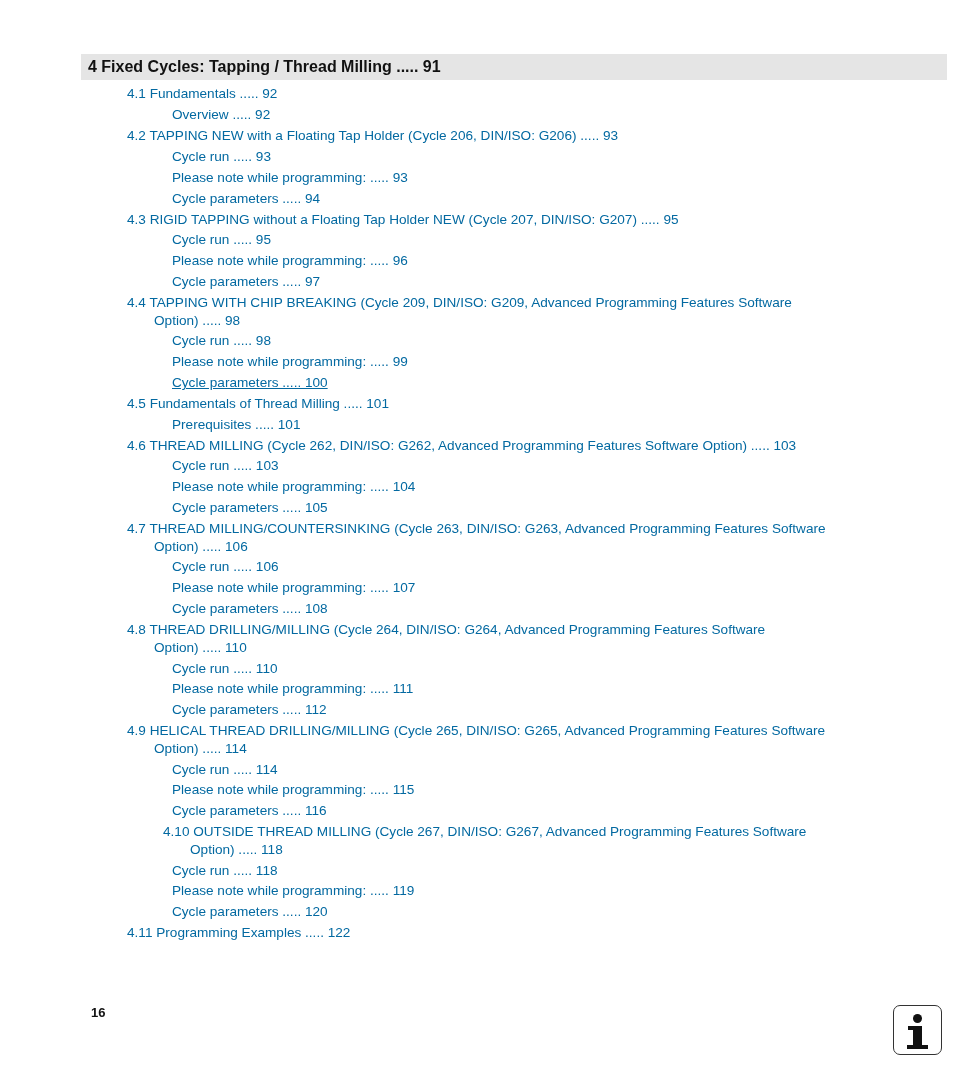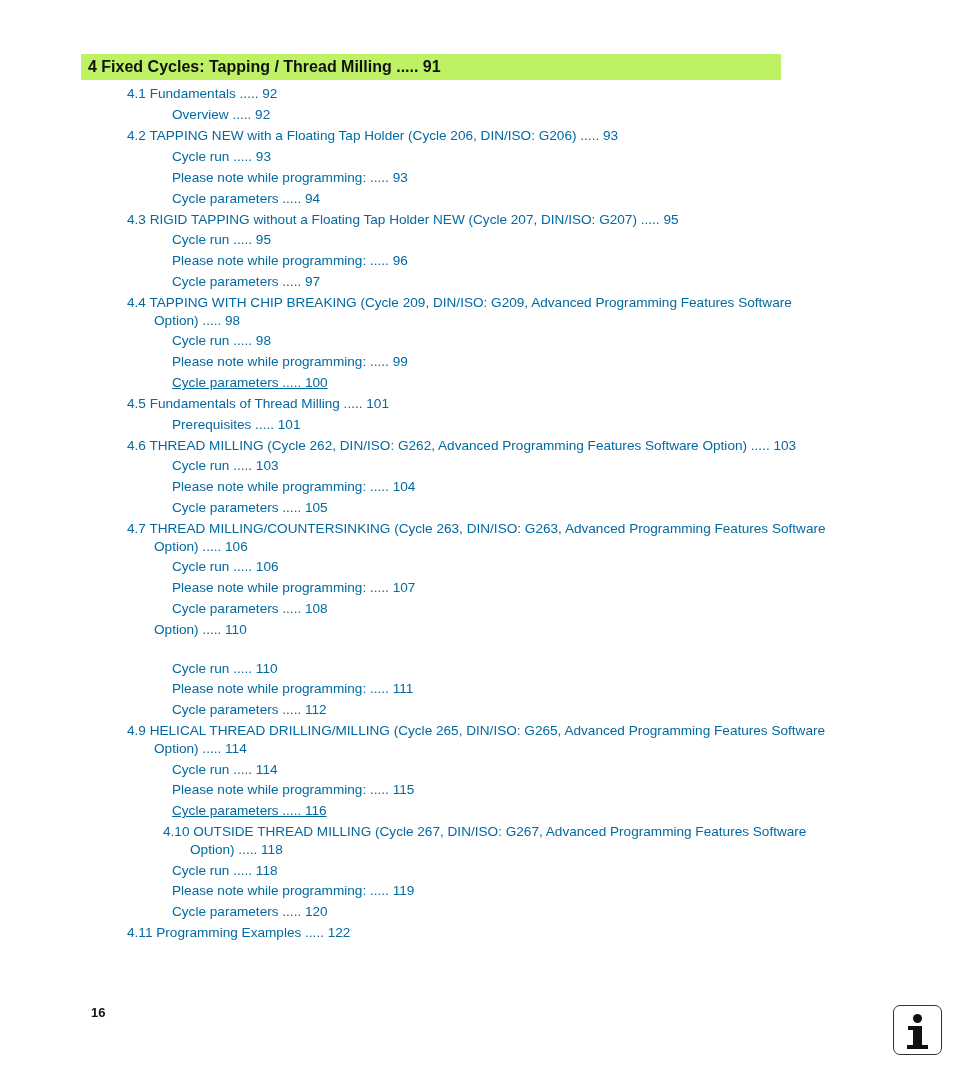--- a/index.html
+++ b/index.html
@@ -1,19 +1,19 @@
 <!DOCTYPE html>
 <html><head>
 <meta charset="utf-8">
 <style>
   html, body { margin: 0; padding: 0; background: #ffffff; }
   body { width: 954px; height: 1091px; position: relative; overflow: hidden;
          font-family: "Liberation Sans", sans-serif; color: #1a1a1a; }
-  .chapter-bar { position: absolute; left: 81px; top: 54px; width: 700px; height: 26px;
-                 background: #bef264; box-sizing: border-box; padding-left: 7px;
+  .chapter-bar { position: absolute; left: 81px; top: 54px; width: 866px; height: 26px;
+                 background: #e5e5e5; box-sizing: border-box; padding-left: 7px;
                  font-weight: bold; font-size: 16px; line-height: 26px; color: #111; }
   .toc { position: absolute; left: 0; top: 83px; width: 954px; }
   .entry { position: absolute; font-size: 13.6px; line-height: 18px; white-space: nowrap; color: #0369a1; }
   .lvl1 { left: 127px; }
   .lvl1 .cont { display: block; padding-left: 27px; }
   .lvl2 { left: 172px; }
   .page-num { position: absolute; left: 83px; top: 1005px; font-weight: bold; font-size: 13px; color: #111; margin-left: 8px; }
   .info-badge { position: absolute; left: 893px; top: 1005px; width: 49px; height: 50px;
                 border: 1.5px solid #333; border-radius: 7px; box-sizing: border-box; background: #fff; }
   .info-badge .dot { position: absolute; left: 19px; top: 8px; width: 9px; height: 9px; border-radius: 50%; background: #111; }
@@ -44,28 +44,28 @@
     <div class="entry lvl1" style="top: 312px;"><span>4.5 Fundamentals of Thread Milling ..... 101</span></div>
     <div class="entry lvl2" style="top: 333px;"><span>Prerequisites ..... 101</span></div>
     <div class="entry lvl1" style="top: 354px;"><span>4.6 THREAD MILLING (Cycle 262, DIN/ISO: G262, Advanced Programming Features Software Option) ..... 103</span></div>
     <div class="entry lvl2" style="top: 374px;"><span>Cycle run ..... 103</span></div>
     <div class="entry lvl2" style="top: 395px;"><span>Please note while programming: ..... 104</span></div>
     <div class="entry lvl2" style="top: 416px;"><span>Cycle parameters ..... 105</span></div>
     <div class="entry lvl1" style="top: 437px;"><span>4.7 THREAD MILLING/COUNTERSINKING (Cycle 263, DIN/ISO: G263, Advanced Programming Features Software</span><span class="cont">Option) ..... 106</span></div>
     <div class="entry lvl2" style="top: 475px;"><span>Cycle run ..... 106</span></div>
     <div class="entry lvl2" style="top: 496px;"><span>Please note while programming: ..... 107</span></div>
     <div class="entry lvl2" style="top: 517px;"><span>Cycle parameters ..... 108</span></div>
-    <div class="entry lvl1" style="top: 538px;"><span class="cont">Option) ..... 110</span></div>
+    <div class="entry lvl1" style="top: 538px;"><span>4.8 THREAD DRILLING/MILLING (Cycle 264, DIN/ISO: G264, Advanced Programming Features Software</span><span class="cont">Option) ..... 110</span></div>
     <div class="entry lvl2" style="top: 577px;"><span>Cycle run ..... 110</span></div>
     <div class="entry lvl2" style="top: 597px;"><span>Please note while programming: ..... 111</span></div>
     <div class="entry lvl2" style="top: 618px;"><span>Cycle parameters ..... 112</span></div>
     <div class="entry lvl1" style="top: 639px;"><span>4.9 HELICAL THREAD DRILLING/MILLING (Cycle 265, DIN/ISO: G265, Advanced Programming Features Software</span><span class="cont">Option) ..... 114</span></div>
     <div class="entry lvl2" style="top: 678px;"><span>Cycle run ..... 114</span></div>
     <div class="entry lvl2" style="top: 698px;"><span>Please note while programming: ..... 115</span></div>
-    <div class="entry lvl2" style="top: 719px; text-decoration: underline;"><span>Cycle parameters ..... 116</span></div>
+    <div class="entry lvl2" style="top: 719px;"><span>Cycle parameters ..... 116</span></div>
     <div class="entry lvl1" style="top: 740px; margin-left: 36px;"><span>4.10 OUTSIDE THREAD MILLING (Cycle 267, DIN/ISO: G267, Advanced Programming Features Software</span><span class="cont">Option) ..... 118</span></div>
     <div class="entry lvl2" style="top: 779px;"><span>Cycle run ..... 118</span></div>
     <div class="entry lvl2" style="top: 799px;"><span>Please note while programming: ..... 119</span></div>
     <div class="entry lvl2" style="top: 820px;"><span>Cycle parameters ..... 120</span></div>
     <div class="entry lvl1" style="top: 841px;"><span>4.11 Programming Examples ..... 122</span></div>
   </div>
 
 <div class="page-num">16</div>
 
 <div class="info-badge">

